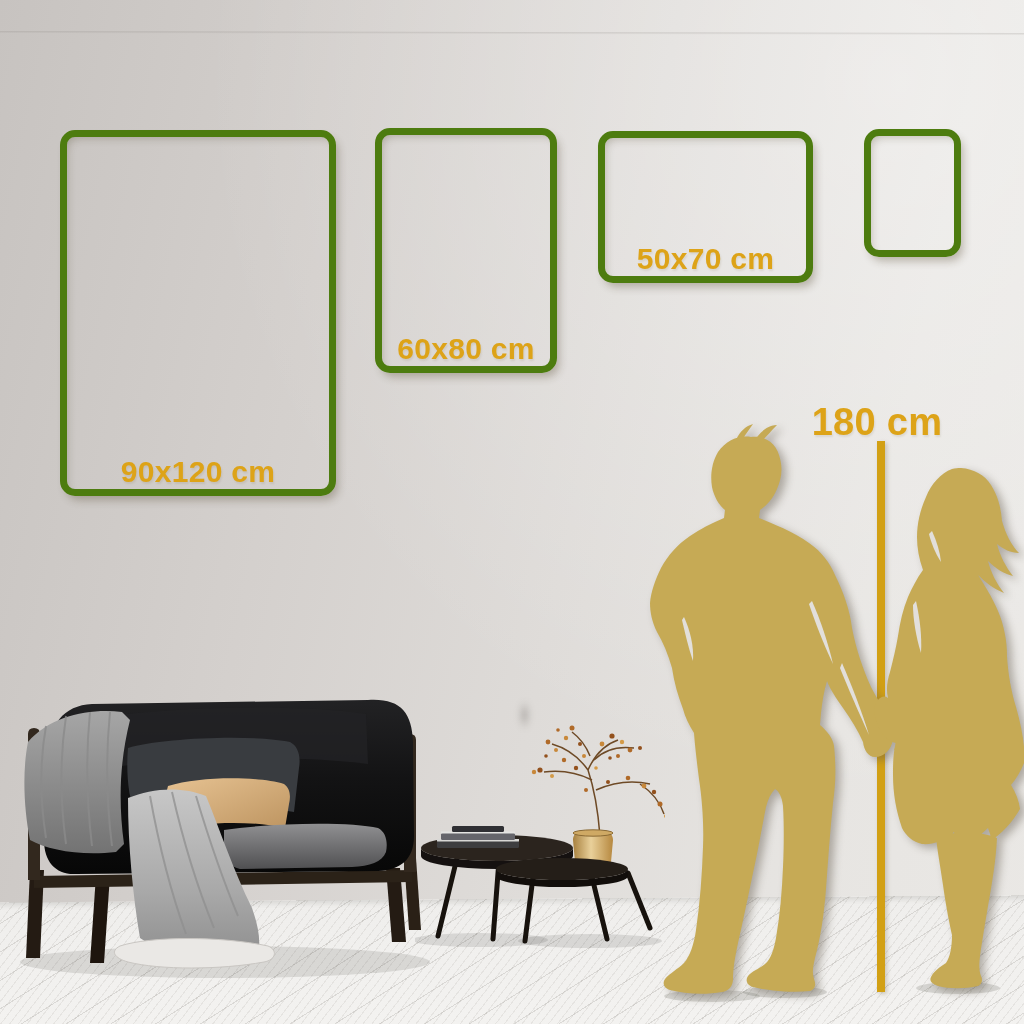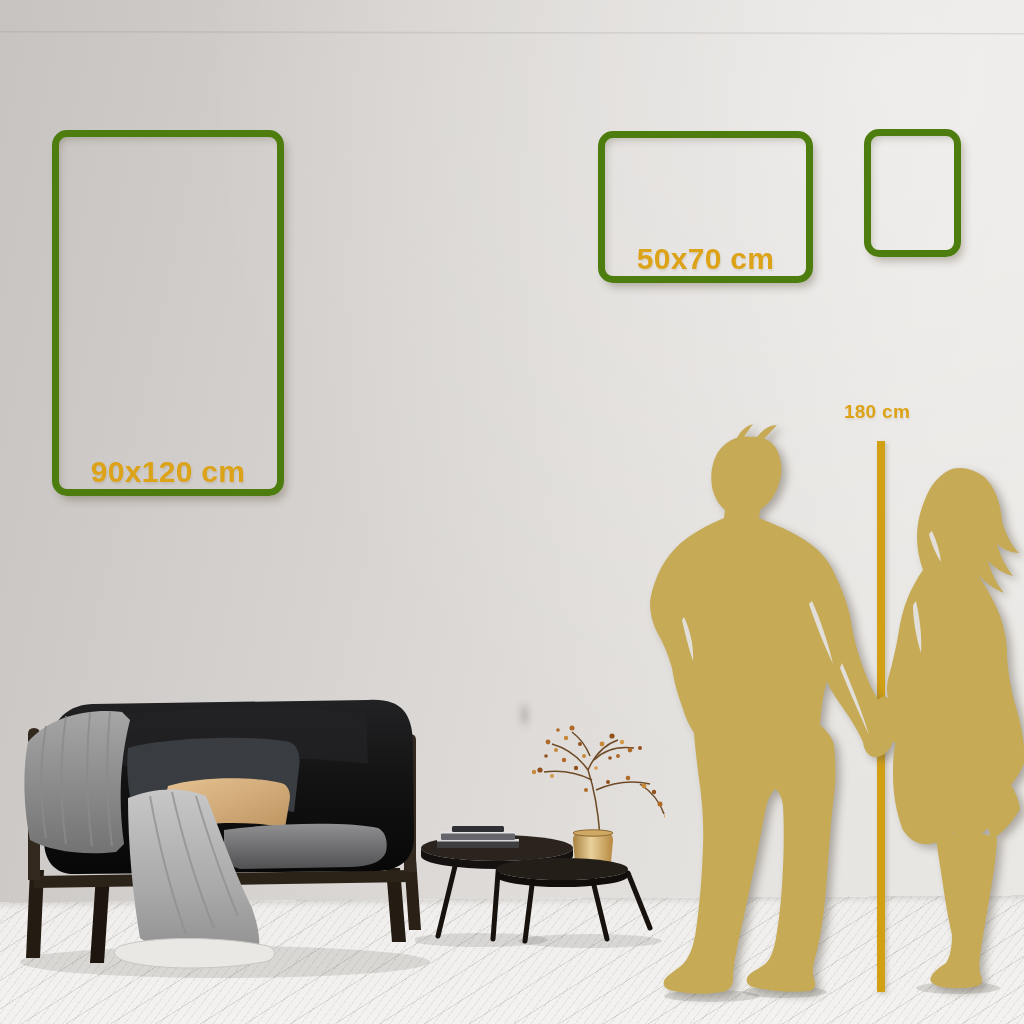--- a/index.html
+++ b/index.html
@@ -21,31 +21,31 @@
       linear-gradient(#efeeec,#f4f3f1);
     transform:rotate(-.4deg);
     box-shadow:inset 0 3px 5px rgba(80,75,70,.14);}
   .wall-smudge{position:absolute;left:518px;top:700px;width:13px;height:30px;border-radius:50%;
     background:radial-gradient(rgba(70,64,58,.30),rgba(70,64,58,0) 70%);filter:blur(3px);}
 
   
   .size-frame{position:absolute;box-sizing:border-box;border:7px solid #4d7c0f;border-radius:15px;
     display:flex;align-items:flex-end;justify-content:center;
     box-shadow:4px 6px 8px -2px rgba(70,58,30,.32), inset 4px 5px 8px -4px rgba(70,58,30,.28);}
-  .frame-1{left:52px;top:130px;width:232px;height:366px;}
+  .frame-1{left:60px;top:130px;width:276px;height:366px;}
   .frame-2{left:375px;top:128px;width:182px;height:245px;}
   .frame-3{left:598px;top:131px;width:215px;height:152px;}
   .frame-4{left:864px;top:129px;width:97px;height:128px;}
   .size-label{color:#dda318;font-size:30px;font-weight:800;letter-spacing:.3px;white-space:nowrap;
     text-shadow:1px 2px 2px rgba(90,70,20,.10);}
   .label-below{position:absolute;left:812px;top:272px;width:200px;text-align:center;}
 
   
   .height-label{position:absolute;left:777px;top:401px;width:200px;text-align:center;
-    color:#dda318;font-size:19px;font-weight:800;letter-spacing:.3px;
+    color:#dda318;font-size:38px;font-weight:800;letter-spacing:.3px;
     text-shadow:1px 2px 2px rgba(90,70,20,.10);}
   .height-line{position:absolute;left:877px;top:441px;width:8px;height:551px;background:#d2a014;
     box-shadow:2px 2px 4px rgba(90,75,30,.25);}
 
   
   .sofa-svg{position:absolute;left:0;top:680px;width:440px;height:300px;}
   .tables-svg{position:absolute;left:415px;top:725px;width:250px;height:225px;}
   .people-svg{position:absolute;left:640px;top:420px;width:384px;height:604px;}
   .people-svg .body{filter:drop-shadow(5px 4px 4px rgba(100,92,78,.45));}
 </style>
@@ -188,20 +188,23 @@
       <rect x="452" y="826" width="52" height="6" rx="1.5" fill="#2f2f33"></rect>
     </g>
     <g>
       <path d="M496 869 A66 11 0 0 0 628 869 L628 876 A66 11 0 0 1 496 876 Z" fill="#120e0b"></path>
       <ellipse cx="562" cy="869" rx="66" ry="11" fill="#241e18"></ellipse>
     </g>
   </svg>
 
   <div class="size-frame frame-1">
     <span class="size-label">90x120 cm</span>
+  </div>
+  <div class="size-frame frame-2">
+    <span class="size-label">60x80 cm</span>
   </div>
   <div class="size-frame frame-3">
     <span class="size-label">50x70 cm</span>
   </div>
   <div class="size-frame frame-4"></div>
 
   <div class="height-label">180 cm</div>
   <div class="height-line"></div>
 
   <svg class="people-svg" viewBox="640 420 384 604" aria-hidden="true">

